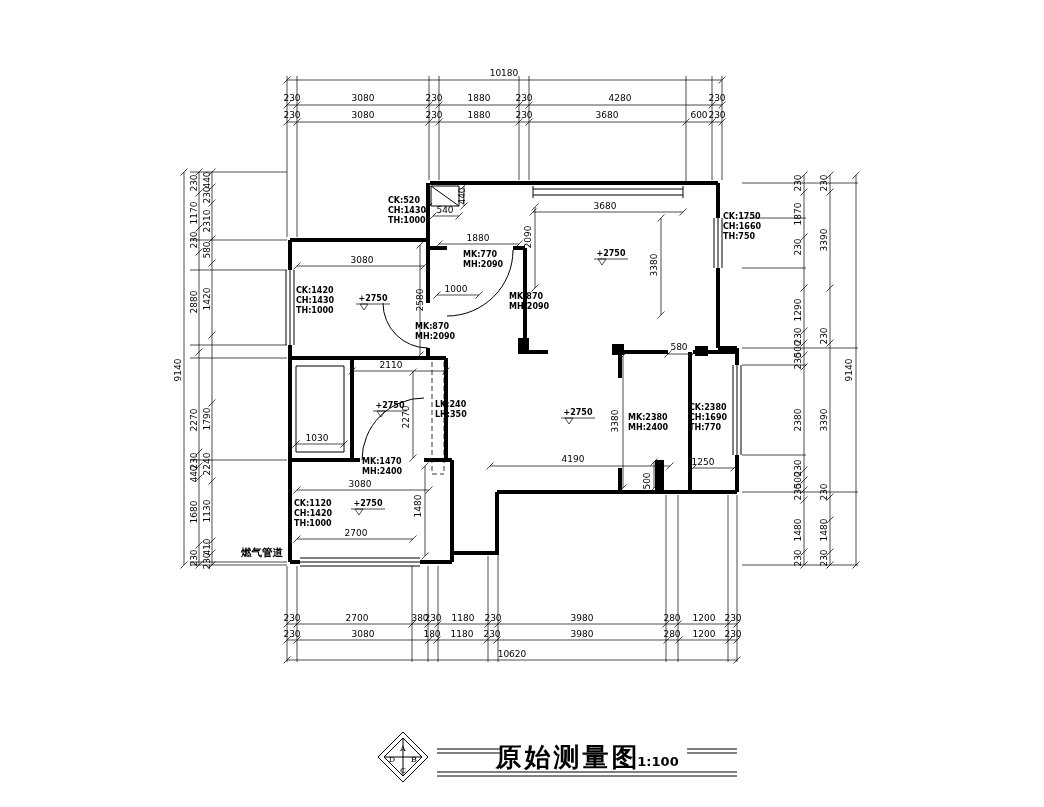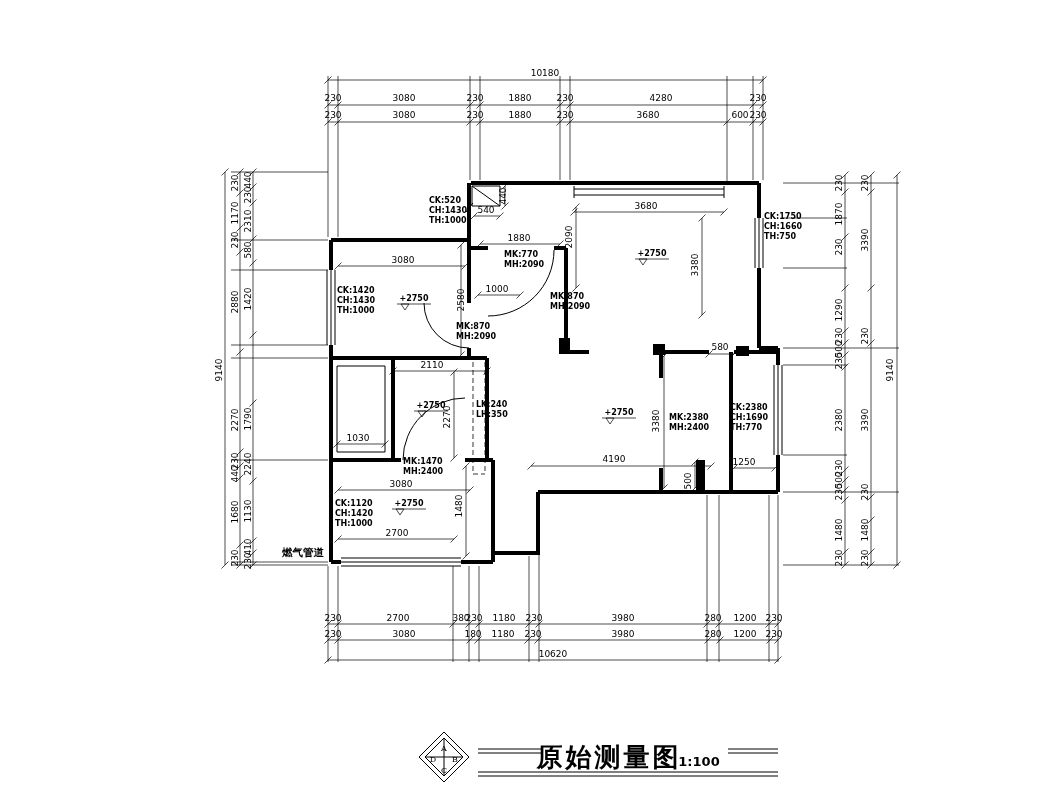--- a/index.html
+++ b/index.html
@@ -1,17 +1,17 @@
 <!DOCTYPE html>
 <html><head>
 <meta charset="utf-8">
 <style>
   html,body{margin:0;padding:0;background:#fff;}
   .stage{position:relative;width:988px;height:807px;background:#fff;overflow:hidden;
-         font-family:"DejaVu Sans",sans-serif;margin-left:41px;}
+         font-family:"DejaVu Sans",sans-serif;}
   svg{position:absolute;left:0;top:0;}
   .walls{stroke:#000;stroke-width:4;fill:none;stroke-linecap:butt;}
   .thin{stroke:#000;stroke-width:1;fill:none;}
   .xthin{stroke:#000;stroke-width:0.7;fill:none;}
   .dash{stroke:#000;stroke-width:0.8;fill:none;stroke-dasharray:5 3;}
   .ann{font-size:9px;fill:#000;font-family:"DejaVu Sans",sans-serif;}
   .b{font-size:8px;font-weight:bold;}
   .cnb{font-size:10.5px;font-weight:bold;}
   .title-text{font-size:26px;font-weight:bold;letter-spacing:3px;fill:#000;
               font-family:"DejaVu Sans",sans-serif;}

